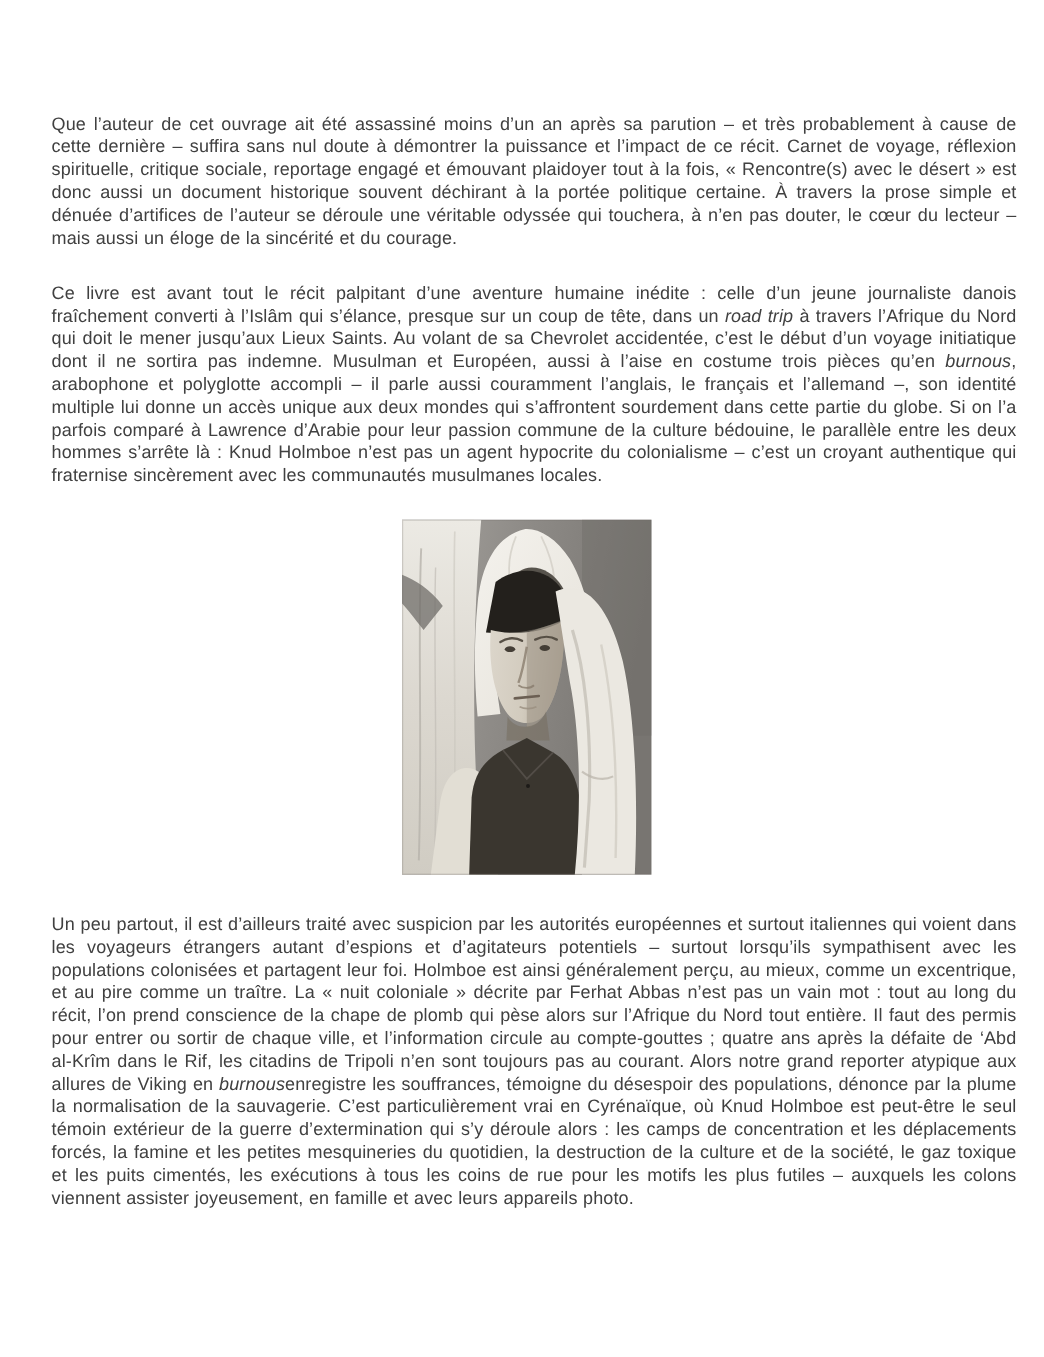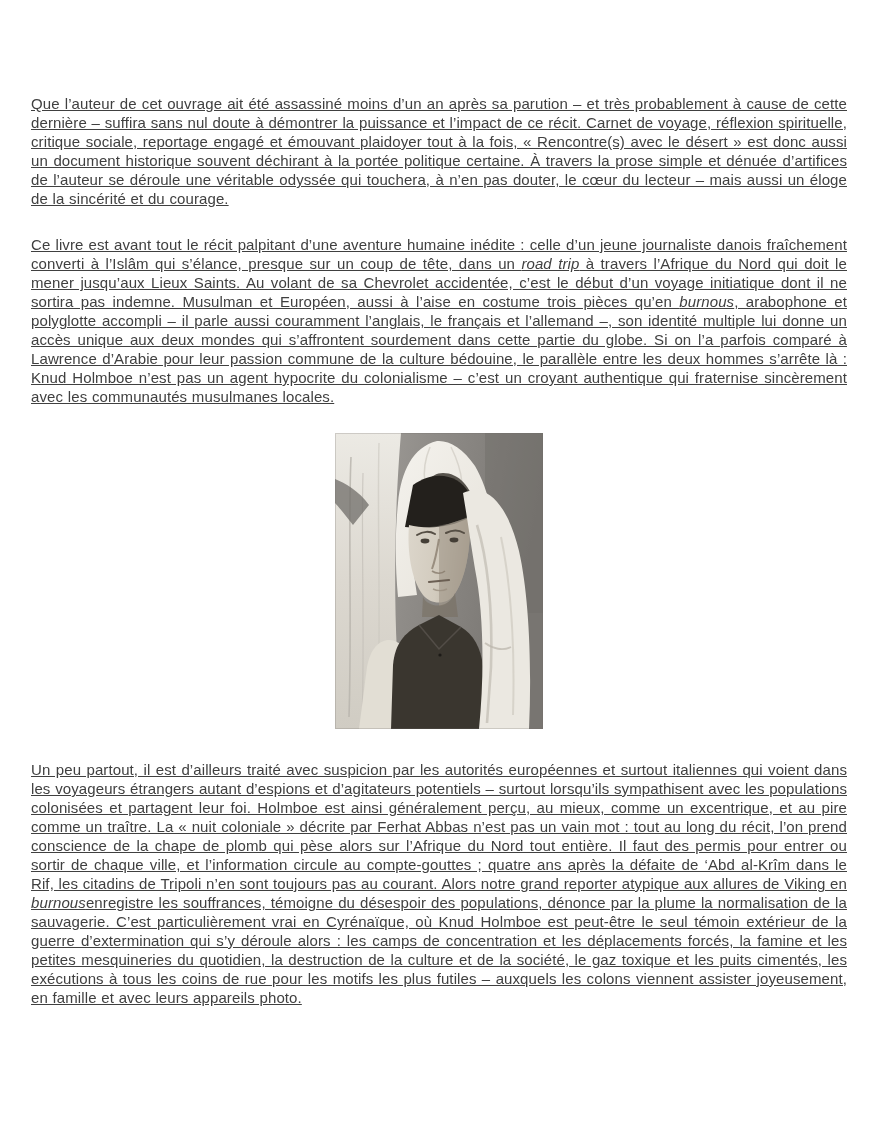--- a/index.html
+++ b/index.html
@@ -13,27 +13,26 @@
     font-family: "Liberation Sans", "DejaVu Sans", sans-serif;
     color: #404040;
     overflow: hidden;
     box-sizing: border-box;
   }
   main.article {
     padding: 94px 23px 0 31px;
     box-sizing: border-box;
   }
   p.body-paragraph {
-    margin: 0 0 27px 0;
+    margin: 0 0 27px 12px;
     font-size: 15px;
     line-height: 19px;
     text-align: justify;
     letter-spacing: 0.1px;
     word-spacing: 0.4px;
-    text-decoration: underline;
   }
   p.body-paragraph em {
     font-style: italic;
   }
   figure.photo-figure {
     margin: 0 0 27px 0;
     padding: 0;
     text-align: center;
   }
   .photo-frame {

